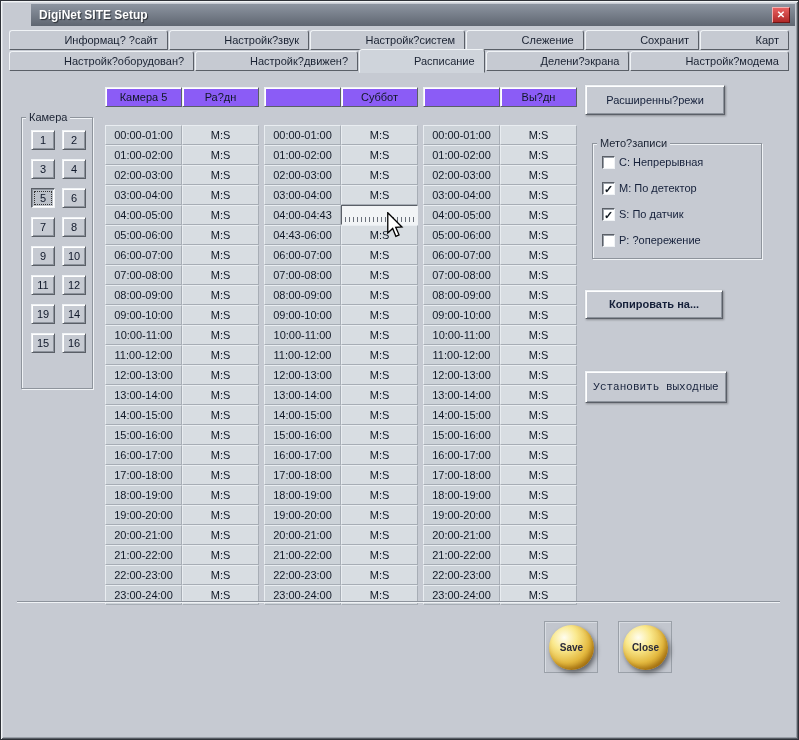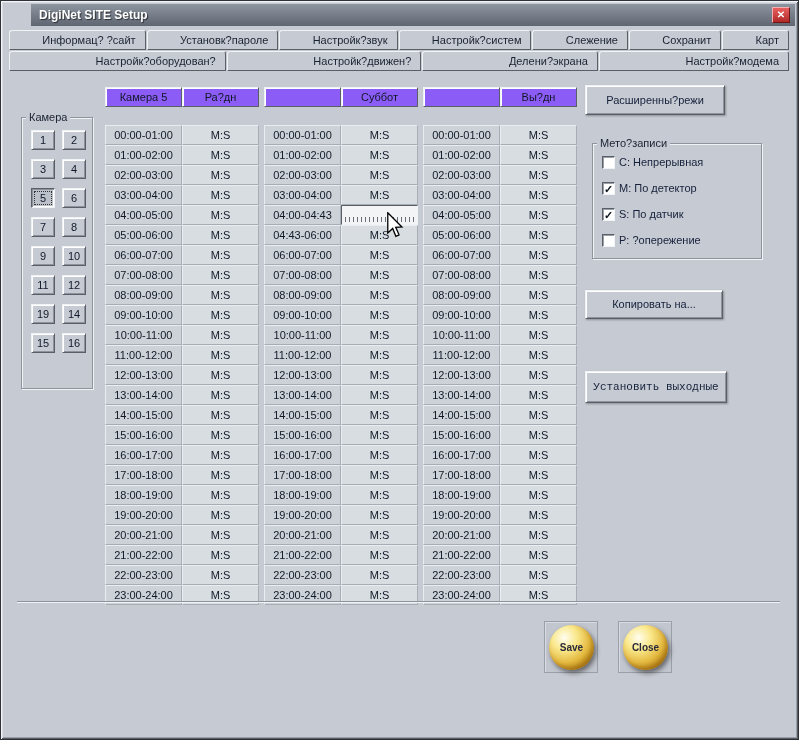--- a/index.html
+++ b/index.html
@@ -40,21 +40,21 @@
   .scell.shead{background:#8b5cf6;border-color:#f0f3f6 #5a5f67 #5a5f67 #f0f3f6;
     box-shadow:inset 1px 1px 0 #ffffff;margin-bottom:18px;}
   .scell.edited{background:#f2f4f6;border-color:#5a5f67 #f0f3f6 #f0f3f6 #5a5f67;position:relative;}
   .ticks{position:absolute;left:3px;right:3px;bottom:2px;height:5px;
     background:repeating-linear-gradient(90deg,#6a707a 0,#6a707a 1px,transparent 1px,transparent 4px);}
   .cursor{position:absolute;left:44px;top:6px;z-index:10;}
   .rbtn{position:absolute;background:#c6cad2;border:1px solid;border-color:#f0f3f6 #5a5f67 #5a5f67 #f0f3f6;
     box-shadow:inset 1px 1px 0 #ffffff, inset -1px -1px 0 #8d939c, 1px 1px 2px rgba(0,0,0,.3);
     font-size:11px;color:#15203a;text-align:center;cursor:default;}
   .btn-advanced{left:584px;top:84px;width:140px;height:30px;line-height:28px;}
-  .btn-copy{left:584px;top:289px;width:138px;height:29px;line-height:27px;}
+  .btn-copy{left:584px;top:289px;width:138px;height:29px;line-height:27px;font-weight:bold;}
   .btn-holidays{left:584px;top:370px;width:142px;height:32px;line-height:30px;font-family:Liberation Mono, monospace;}
   .method-box{position:absolute;left:591px;top:136px;width:170px;height:122px;}
   .cbx-row{display:flex;align-items:center;gap:4px;height:26px;padding-left:9px;}
   .cbx{width:13px;height:13px;background:#ffffff;border:1px solid;border-color:#5a5f67 #f0f3f6 #f0f3f6 #5a5f67;
     box-shadow:inset 1px 1px 0 #9aa0a8;font-size:11px;font-weight:bold;line-height:12px;text-align:center;color:#101820;}
   .cbx-label{font-size:11px;color:#15203a;}
   .sep{position:absolute;left:16px;right:18px;top:600px;height:2px;
     border-top:1px solid #8d939c;border-bottom:1px solid #f0f3f6;}
   .gold-tile{position:absolute;width:54px;height:52px;background:#c2c6ce;border:1px solid #9aa0a8;
     box-shadow:inset 1px 1px 0 #d8dce2;}
@@ -70,30 +70,30 @@
 
 <div class="window">
 
   <div class="titlebar">
     <span class="title-text">DigiNet SITE Setup</span>
     <div class="close-btn">✕</div>
   </div>
 
   <div class="tabs tabs-row1" id="tabs-row1">
       <div class="tab">Информац? ?сайт</div>
-      <div class="tab">Установк?пароле</div>
       <div class="tab">Настройк?звук</div>
       <div class="tab">Настройк?систем</div>
       <div class="tab">Слежение</div>
       <div class="tab">Сохранит</div>
       <div class="tab">Карт</div>
     </div>
   <div class="tabs tabs-row2" id="tabs-row2">
       <div class="tab">Настройк?оборудован?</div>
       <div class="tab">Настройк?движен?</div>
+      <div class="tab active">Расписание</div>
       <div class="tab">Делени?экрана</div>
       <div class="tab">Настройк?модема</div>
     </div>
 
   <fieldset class="camera-box">
     <legend>Камера</legend>
     <div class="cam-grid" id="camera-grid">
         <div class="cam-btn">1</div>
         <div class="cam-btn">2</div>
         <div class="cam-btn">3</div>

